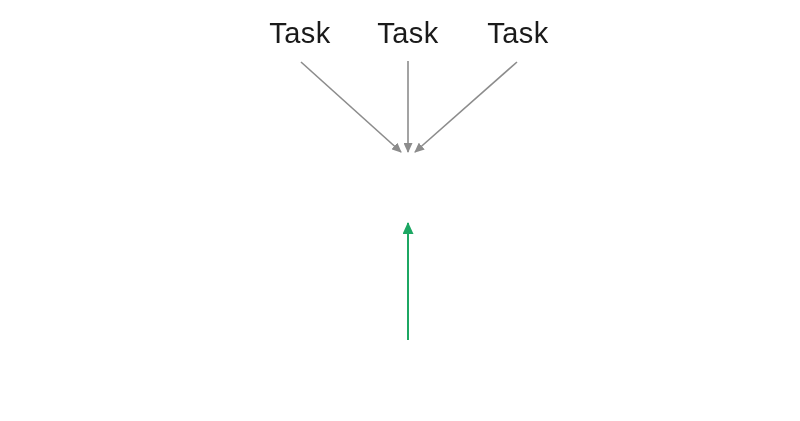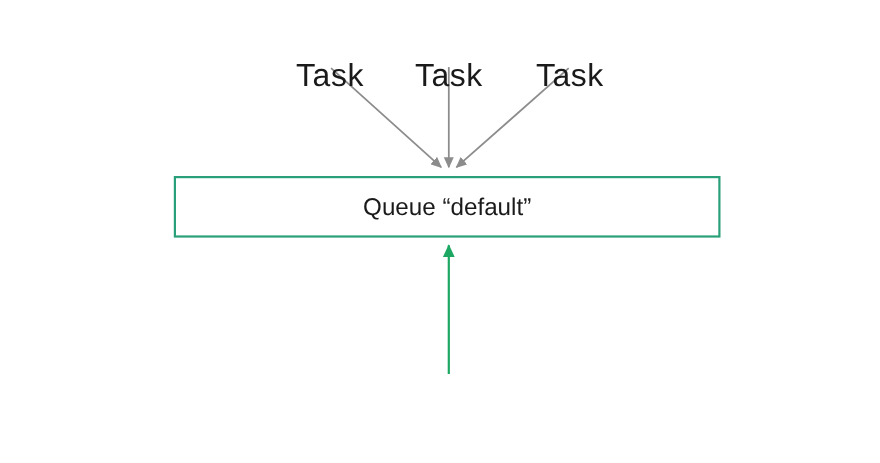--- a/index.html
+++ b/index.html
@@ -23,21 +23,20 @@
     height: 421px;
   }
   .task-label {
     position: absolute;
     top: 17px;
     width: 120px;
     text-align: center;
     font-size: 29px;
     color: #1a1a1a;
     letter-spacing: 0.5px;
-    margin-top: 36px;
   }
   .task-1 { left: 240px; }
   .task-2 { left: 348px; }
   .task-3 { left: 458px; }
   .node-box {
     position: absolute;
     box-sizing: border-box;
     display: flex;
     align-items: center;
     justify-content: center;
@@ -79,18 +78,15 @@
     <line x1="408" y1="61" x2="408" y2="152" stroke-width="1.6" marker-end="url(#arrowhead-gray)" stroke="#8c8c8c"></line>
     <line x1="517" y1="62" x2="415" y2="152" stroke-width="1.6" marker-end="url(#arrowhead-gray)" stroke="#8c8c8c"></line>
 
     <line x1="408" y1="340" x2="408" y2="223" stroke-width="2" marker-end="url(#arrowhead-green)" stroke="#1ca763"></line>
   </svg>
 
   <div class="task-label task-1">Task</div>
   <div class="task-label task-2">Task</div>
   <div class="task-label task-3">Task</div>
 
-  <div class="node-box queue-box">
-    <span>Queue “default”</span>
-  </div>
 
 
 </div>
 
 </body></html>

